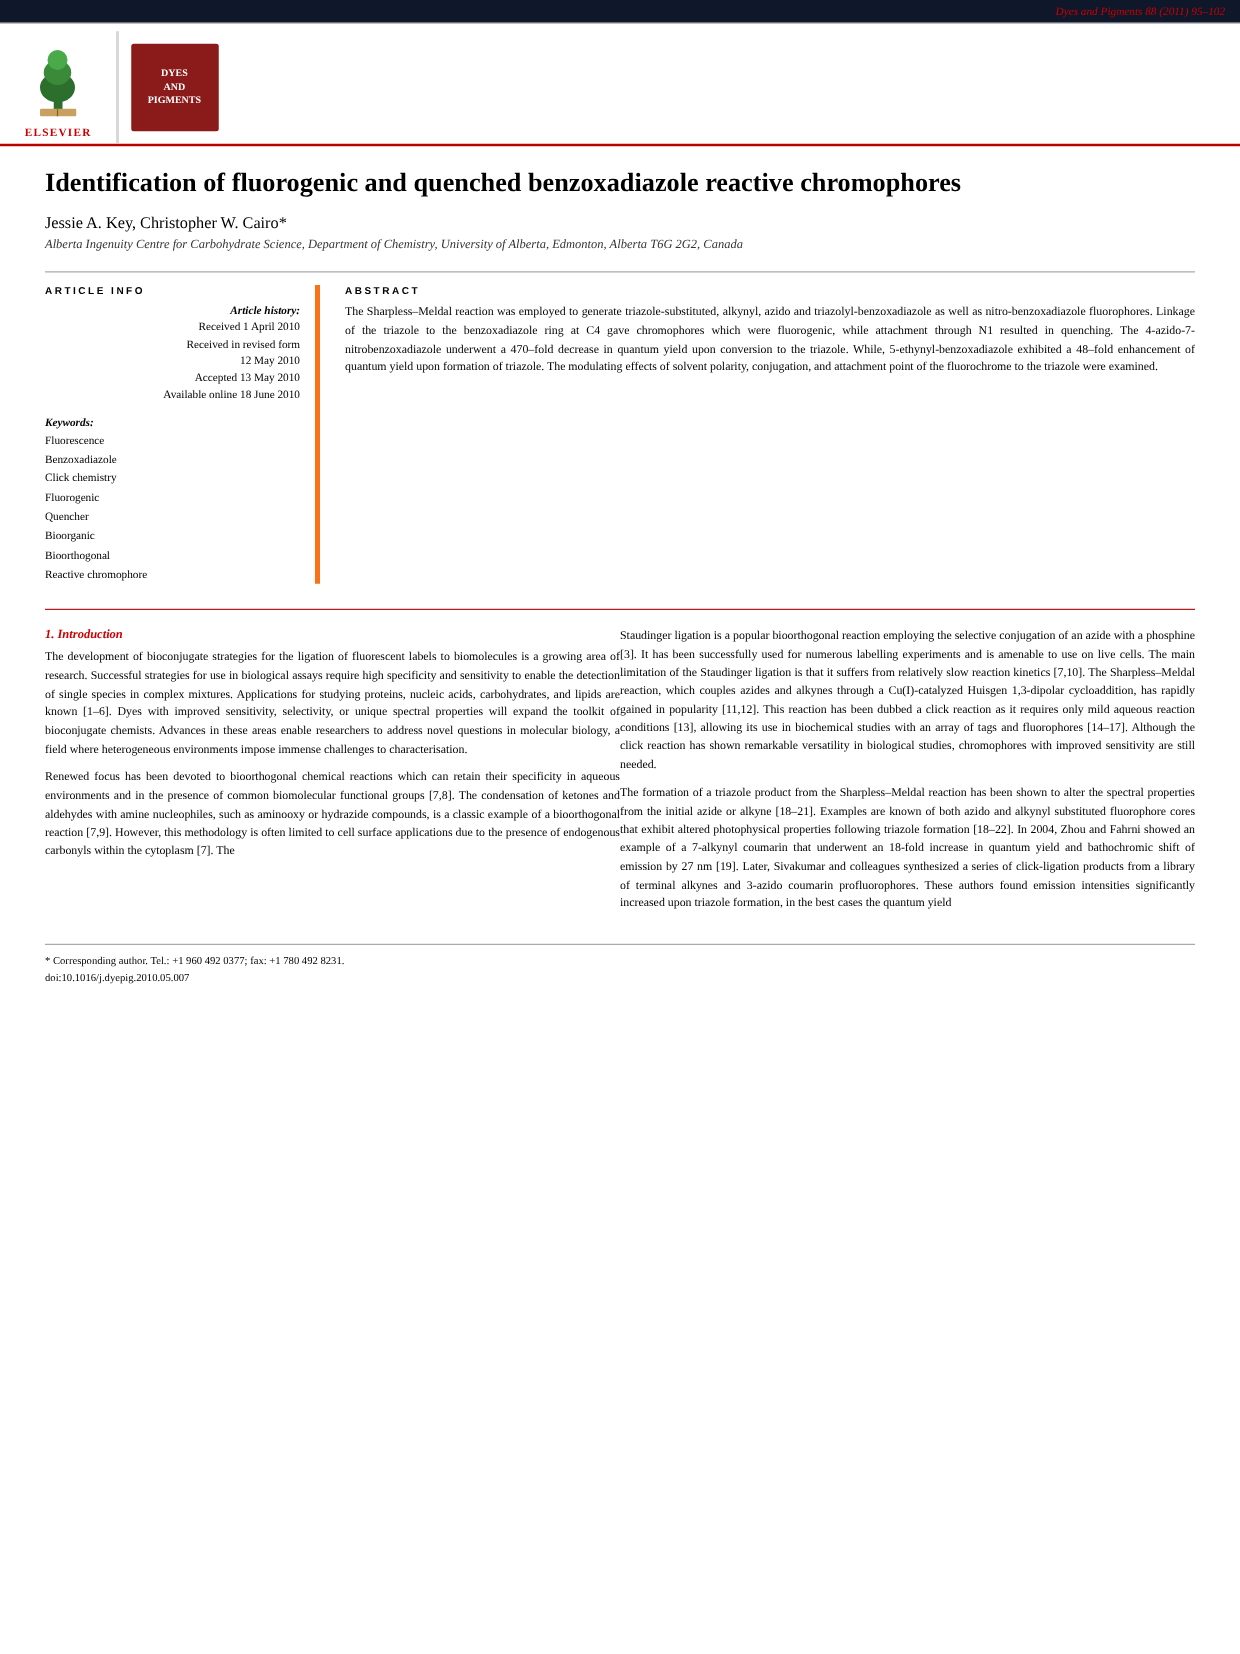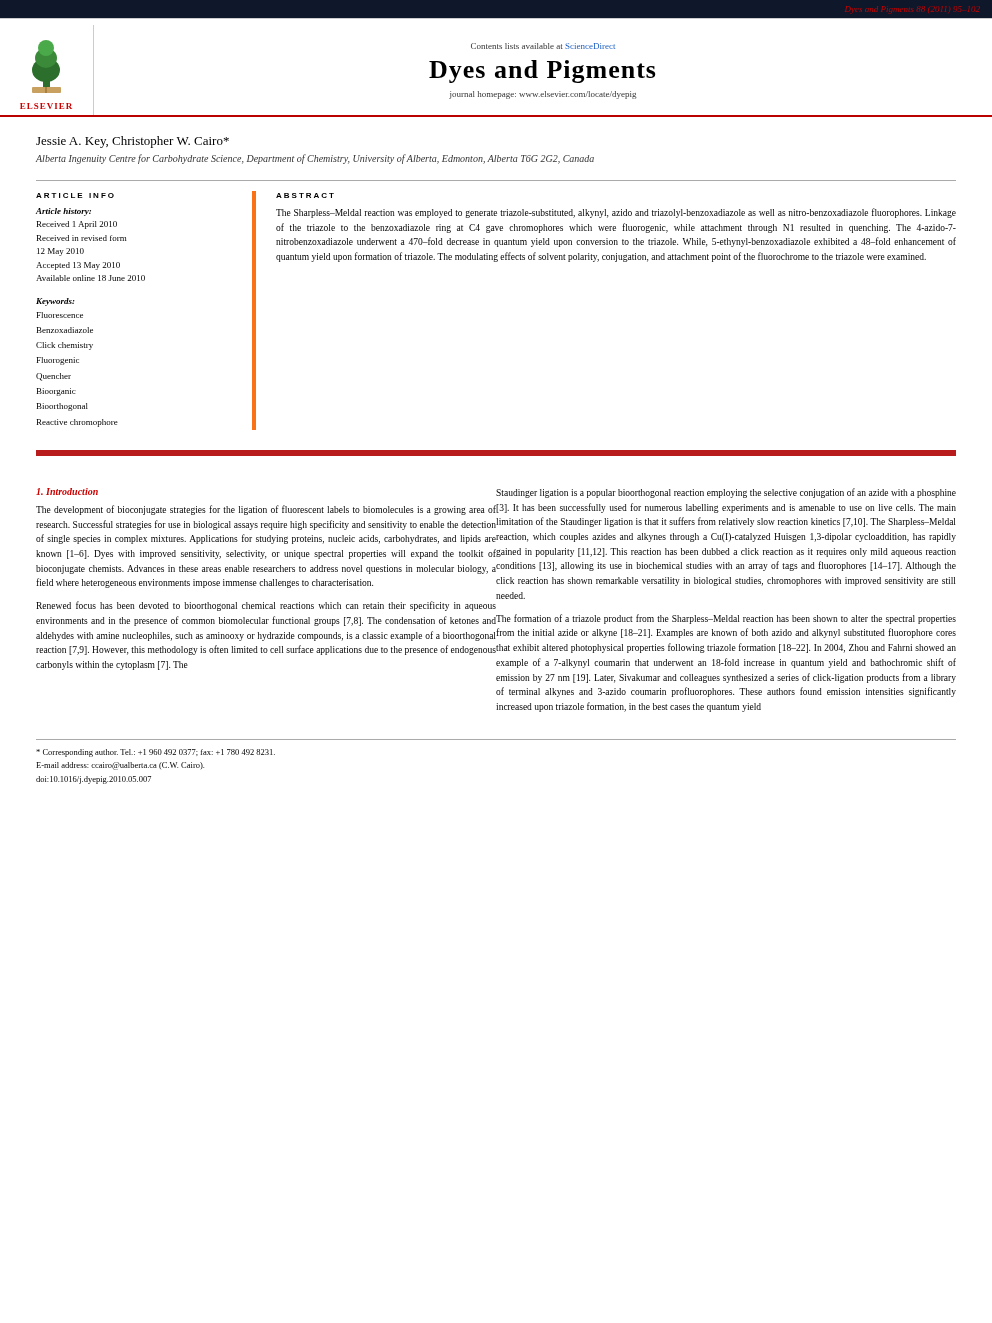--- a/index.html
+++ b/index.html
@@ -158,20 +158,21 @@
       letter-spacing: 2px;
       text-transform: uppercase;
       color: #000;
       font-weight: bold;
       margin-bottom: 6px;
       font-family: Arial, sans-serif;
     }
 
     .article-info-block {
       margin-bottom: 10px;
+      text-align: right;
     }
     .article-info-label {
       font-size: 9px;
       font-style: italic;
       font-weight: bold;
       color: #000;
       margin-bottom: 2px;
     }
     .article-info-item {
       font-size: 9px;
@@ -198,22 +199,22 @@
     .copyright-line {
       font-size: 9px;
       color: #000;
       margin-top: 8px;
       text-align: right;
     }
 
     
     .body-two-col {
       display: flex;
-      border-top: 6px solid #b91c1c;
-      padding-top: 30px;
+      border-top: 1px solid #b91c1c;
+      padding-top: 14px;
     }
     .body-left {
       flex: 1;
     }
     .body-right {
       flex: 1;
     }
 
     .section-title {
       font-size: 10px;
@@ -257,32 +258,32 @@
         <ellipse cx="32" cy="38" rx="14" ry="12" fill="#2c6e2c"></ellipse>
         <ellipse cx="32" cy="26" rx="11" ry="10" fill="#3a8a3a"></ellipse>
         <ellipse cx="32" cy="16" rx="8" ry="8" fill="#4aaa4a"></ellipse>
 
         <rect x="18" y="55" width="29" height="6" rx="1" fill="#c8a060"></rect>
         <line x1="32" y1="55" x2="32" y2="61" stroke="#8b6020" stroke-width="1"></line>
       </svg>
     </div>
     <div class="elsevier-logo-text">ELSEVIER</div>
   </div>
-  <div class="journal-center">
-    <div class="contents-line">
-      <span>Contents lists available at</span>
-      <span style="color:#2060c0;">ScienceDirect</span>
-    </div>
-    <div class="journal-title-big">Dyes and Pigments</div>
-    <div class="journal-homepage">journal homepage: www.elsevier.com/locate/dyepig</div>
+  <div class="journal-logo-right">
+    <div class="journal-logo-box">
+      <span>DYES</span>
+      <span>AND</span>
+      <span>PIGMENTS</span>
+    </div>
   </div>
 </div>
 
 <div class="main-content">
 
+  <div class="article-title">Identification of fluorogenic and quenched benzoxadiazole reactive chromophores</div>
 
   <div class="authors">Jessie A. Key, Christopher W. Cairo*</div>
   <div class="affiliation">Alberta Ingenuity Centre for Carbohydrate Science, Department of Chemistry, University of Alberta, Edmonton, Alberta T6G 2G2, Canada</div>
 
   <div class="two-col">
 
     <div class="left-col">
       <div class="section-heading-small">ARTICLE INFO</div>
 
       <div class="article-info-block">
@@ -320,17 +321,16 @@
       <div class="body-paragraph">Renewed focus has been devoted to bioorthogonal chemical reactions which can retain their specificity in aqueous environments and in the presence of common biomolecular functional groups [7,8]. The condensation of ketones and aldehydes with amine nucleophiles, such as aminooxy or hydrazide compounds, is a classic example of a bioorthogonal reaction [7,9]. However, this methodology is often limited to cell surface applications due to the presence of endogenous carbonyls within the cytoplasm [7]. The</div>
     </div>
     <div class="body-right">
       <div class="body-paragraph">Staudinger ligation is a popular bioorthogonal reaction employing the selective conjugation of an azide with a phosphine [3]. It has been successfully used for numerous labelling experiments and is amenable to use on live cells. The main limitation of the Staudinger ligation is that it suffers from relatively slow reaction kinetics [7,10]. The Sharpless–Meldal reaction, which couples azides and alkynes through a Cu(I)-catalyzed Huisgen 1,3-dipolar cycloaddition, has rapidly gained in popularity [11,12]. This reaction has been dubbed a click reaction as it requires only mild aqueous reaction conditions [13], allowing its use in biochemical studies with an array of tags and fluorophores [14–17]. Although the click reaction has shown remarkable versatility in biological studies, chromophores with improved sensitivity are still needed.</div>
       <div class="body-paragraph">The formation of a triazole product from the Sharpless–Meldal reaction has been shown to alter the spectral properties from the initial azide or alkyne [18–21]. Examples are known of both azido and alkynyl substituted fluorophore cores that exhibit altered photophysical properties following triazole formation [18–22]. In 2004, Zhou and Fahrni showed an example of a 7-alkynyl coumarin that underwent an 18-fold increase in quantum yield and bathochromic shift of emission by 27 nm [19]. Later, Sivakumar and colleagues synthesized a series of click-ligation products from a library of terminal alkynes and 3-azido coumarin profluorophores. These authors found emission intensities significantly increased upon triazole formation, in the best cases the quantum yield</div>
     </div>
   </div>
 
   <div class="footnotes">
     <div>* Corresponding author. Tel.: +1 960 492 0377; fax: +1 780 492 8231.</div>
-    <div>E-mail address: ccairo@ualberta.ca (C.W. Cairo).</div>
     <div>doi:10.1016/j.dyepig.2010.05.007</div>
   </div>
 
 </div>
 
 </body></html>

